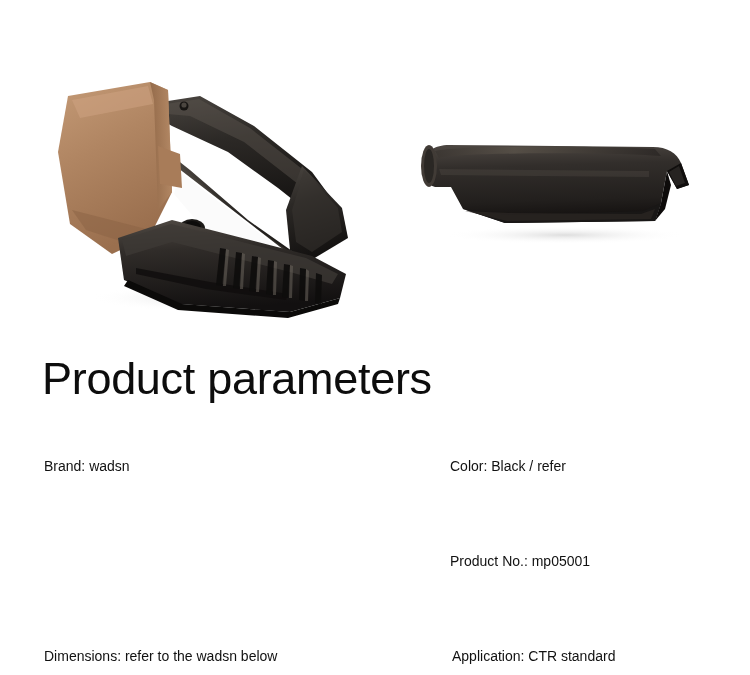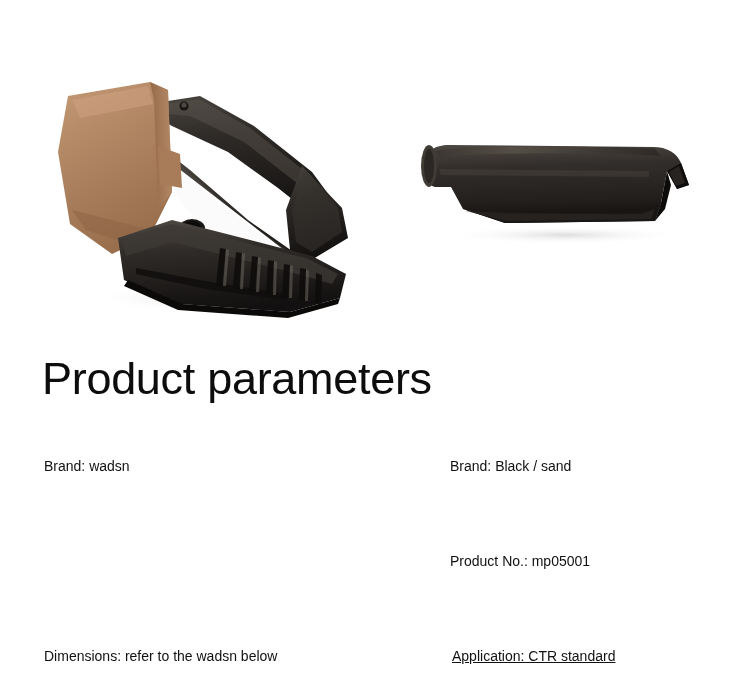--- a/index.html
+++ b/index.html
@@ -65,21 +65,21 @@
     font-size: 14px;
     font-weight: 400;
     color: #111111;
     white-space: nowrap;
     line-height: 1.2;
   }
   .param-cell.col-left  { left: 44px; }
   .param-cell.col-right { left: 450px; }
 
   
-  .param-row.row-3 .param-cell.col-right { left: 452px; text-decoration: underline; }
+  .param-row.row-3 .param-cell.col-right { left: 452px; }
 </style>
 </head>
 <body>
 
 <div class="photo-band">
 
   <div class="photo" id="photo-stock">
     <svg viewBox="0 0 340 260" width="340" height="260" xmlns="http://www.w3.org/2000/svg" role="img">
       <defs>
         <linearGradient id="tanGrad" x1="0" y1="0" x2="0.35" y2="1">
@@ -227,21 +227,21 @@
   </div>
 
 </div>
 
 <div class="section-title">Product parameters</div>
 
 <div class="params">
 
   <div class="param-row row-1">
     <div class="param-cell col-left">Brand: wadsn</div>
-    <div class="param-cell col-right">Brand: Black / sand</div>
+    <div class="param-cell col-right">Color: Black / refer</div>
   </div>
 
   <div class="param-row row-2">
     <div class="param-cell col-right">Product No.: mp05001</div>
   </div>
 
   <div class="param-row row-3">
     <div class="param-cell col-left">Dimensions: refer to the wadsn below</div>
     <div class="param-cell col-right">Application: CTR standard</div>
   </div>

